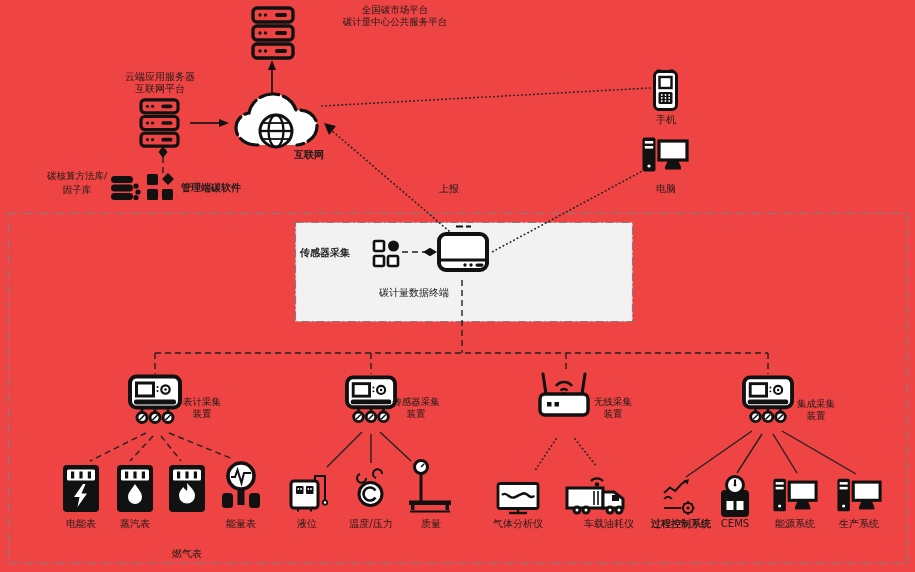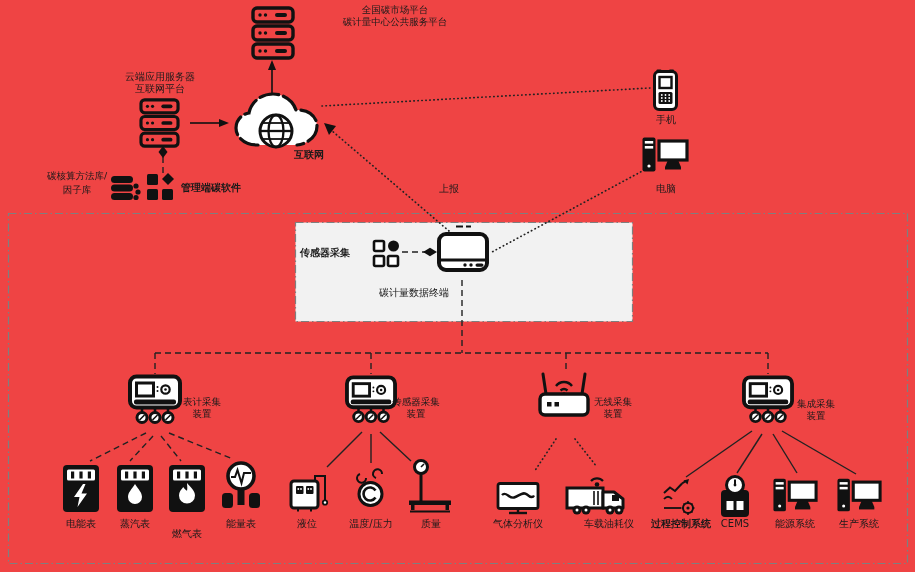--- a/index.html
+++ b/index.html
@@ -364,21 +364,21 @@
   <div class="icon" style="left:168px;top:464px;width:38px;height:49px">
     <svg viewBox="0 0 38 49">
       <rect x="1" y="1" width="36" height="47" rx="4" fill="#111"></rect>
       <rect x="5" y="5.5" width="28" height="11" rx="1.5" fill="#fff"></rect>
       <rect x="9" y="7.5" width="3.2" height="7" fill="#111"></rect>
         <rect x="17.4" y="7.5" width="3.2" height="7" fill="#111"></rect>
         <rect x="25.8" y="7.5" width="3.2" height="7" fill="#111"></rect>
       <path d="M19,19 C23,24 27,26.5 27,31.5 a8,8 0 0 1 -16,0 c0,-3.6 2.2,-5.8 4.3,-8.4 c1,1.7 2,2.7 3.7,3.7 c0.6,-2.4 0.2,-4.3 0,-7.3 z" fill="#fff"></path>
     </svg>
   </div>
-  <div class="lbl" style="left:164px;top:528px;width:46px">燃气表</div>
+  <div class="lbl" style="left:164px;top:548px;width:46px">燃气表</div>
 
   <div class="icon" style="left:220px;top:461px;width:42px;height:52px">
     <svg viewBox="0 0 42 52">
       <rect x="17.5" y="26" width="7" height="18" fill="#111"></rect>
       <rect x="2" y="32" width="11" height="15" rx="3.5" fill="#111"></rect>
       <rect x="29" y="32" width="11" height="15" rx="3.5" fill="#111"></rect>
       <circle cx="21" cy="15" r="13" fill="#fff" stroke="#111" stroke-width="3.6"></circle>
       <polyline points="11,16 15,16 17.5,9 21.5,22 24,12 31,12" fill="none" stroke="#111" stroke-width="2"></polyline>
     </svg>
   </div>

